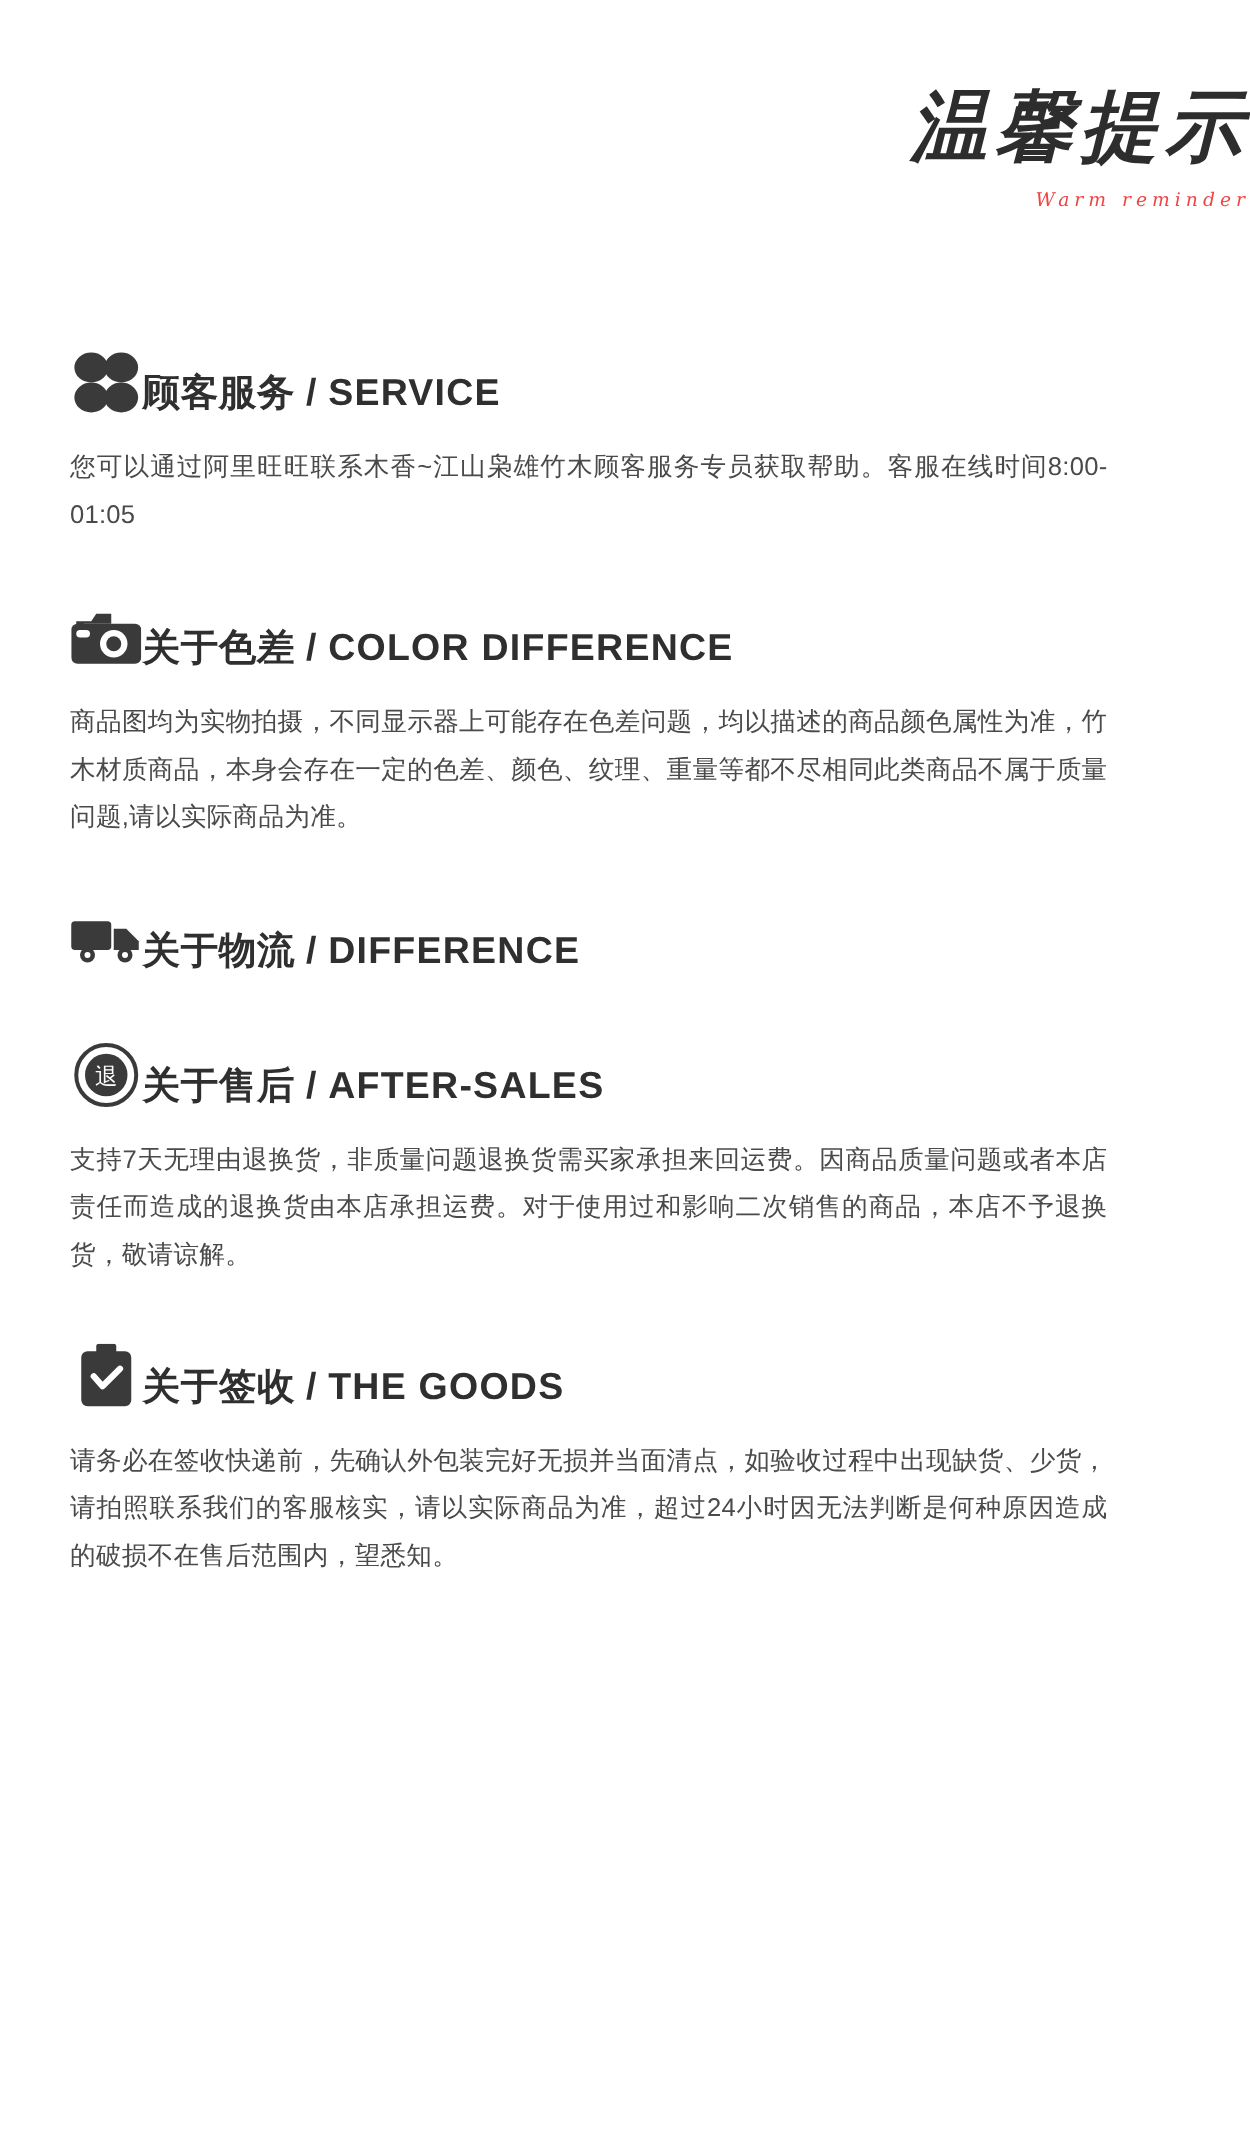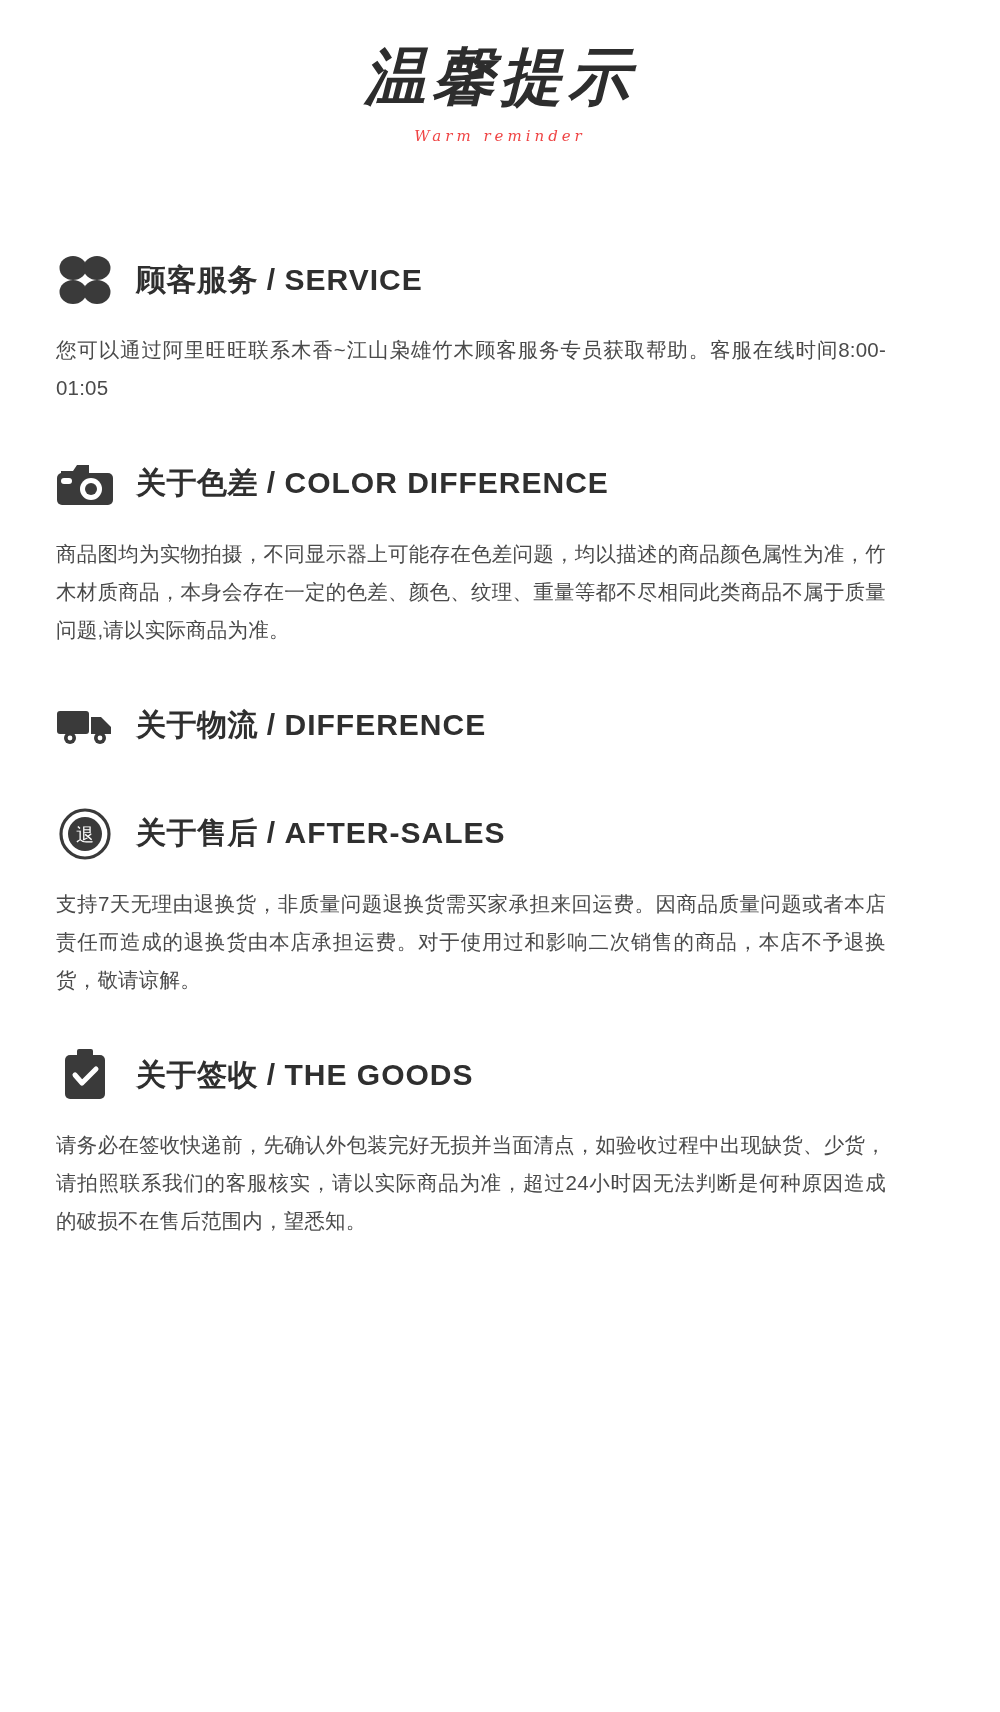--- a/index.html
+++ b/index.html
@@ -17,22 +17,22 @@
     width: 1000px;
     min-height: 1712px;
     box-sizing: border-box;
     background: #ffffff;
     position: relative;
     overflow: hidden;
   }
 
   
   .header {
-    padding-top: 44px;
-    text-align: center;
+    padding-top: 68px;
+    text-align: right;
   }
   .header-title {
     font-family: "DejaVu Serif", "Liberation Serif", serif;
     font-size: 62px;
     line-height: 1.05;
     letter-spacing: 6px;
     font-weight: 700;
     color: #2d2d2d;
     font-style: italic;
   }
@@ -50,22 +50,21 @@
     margin-top: 104px;
     padding: 0 56px 60px 56px;
   }
   .section {
     margin-bottom: 46px;
   }
   .section:last-child { margin-bottom: 0; }
 
   .sec-head {
     display: flex;
-    align-items: center;
-    gap: 22px;
+    align-items: flex-end;
     height: 62px;
   }
   .sec-icon {
     width: 58px;
     height: 58px;
     flex: 0 0 58px;
     display: flex;
     align-items: center;
     justify-content: center;
     color: #3a3a3a;

